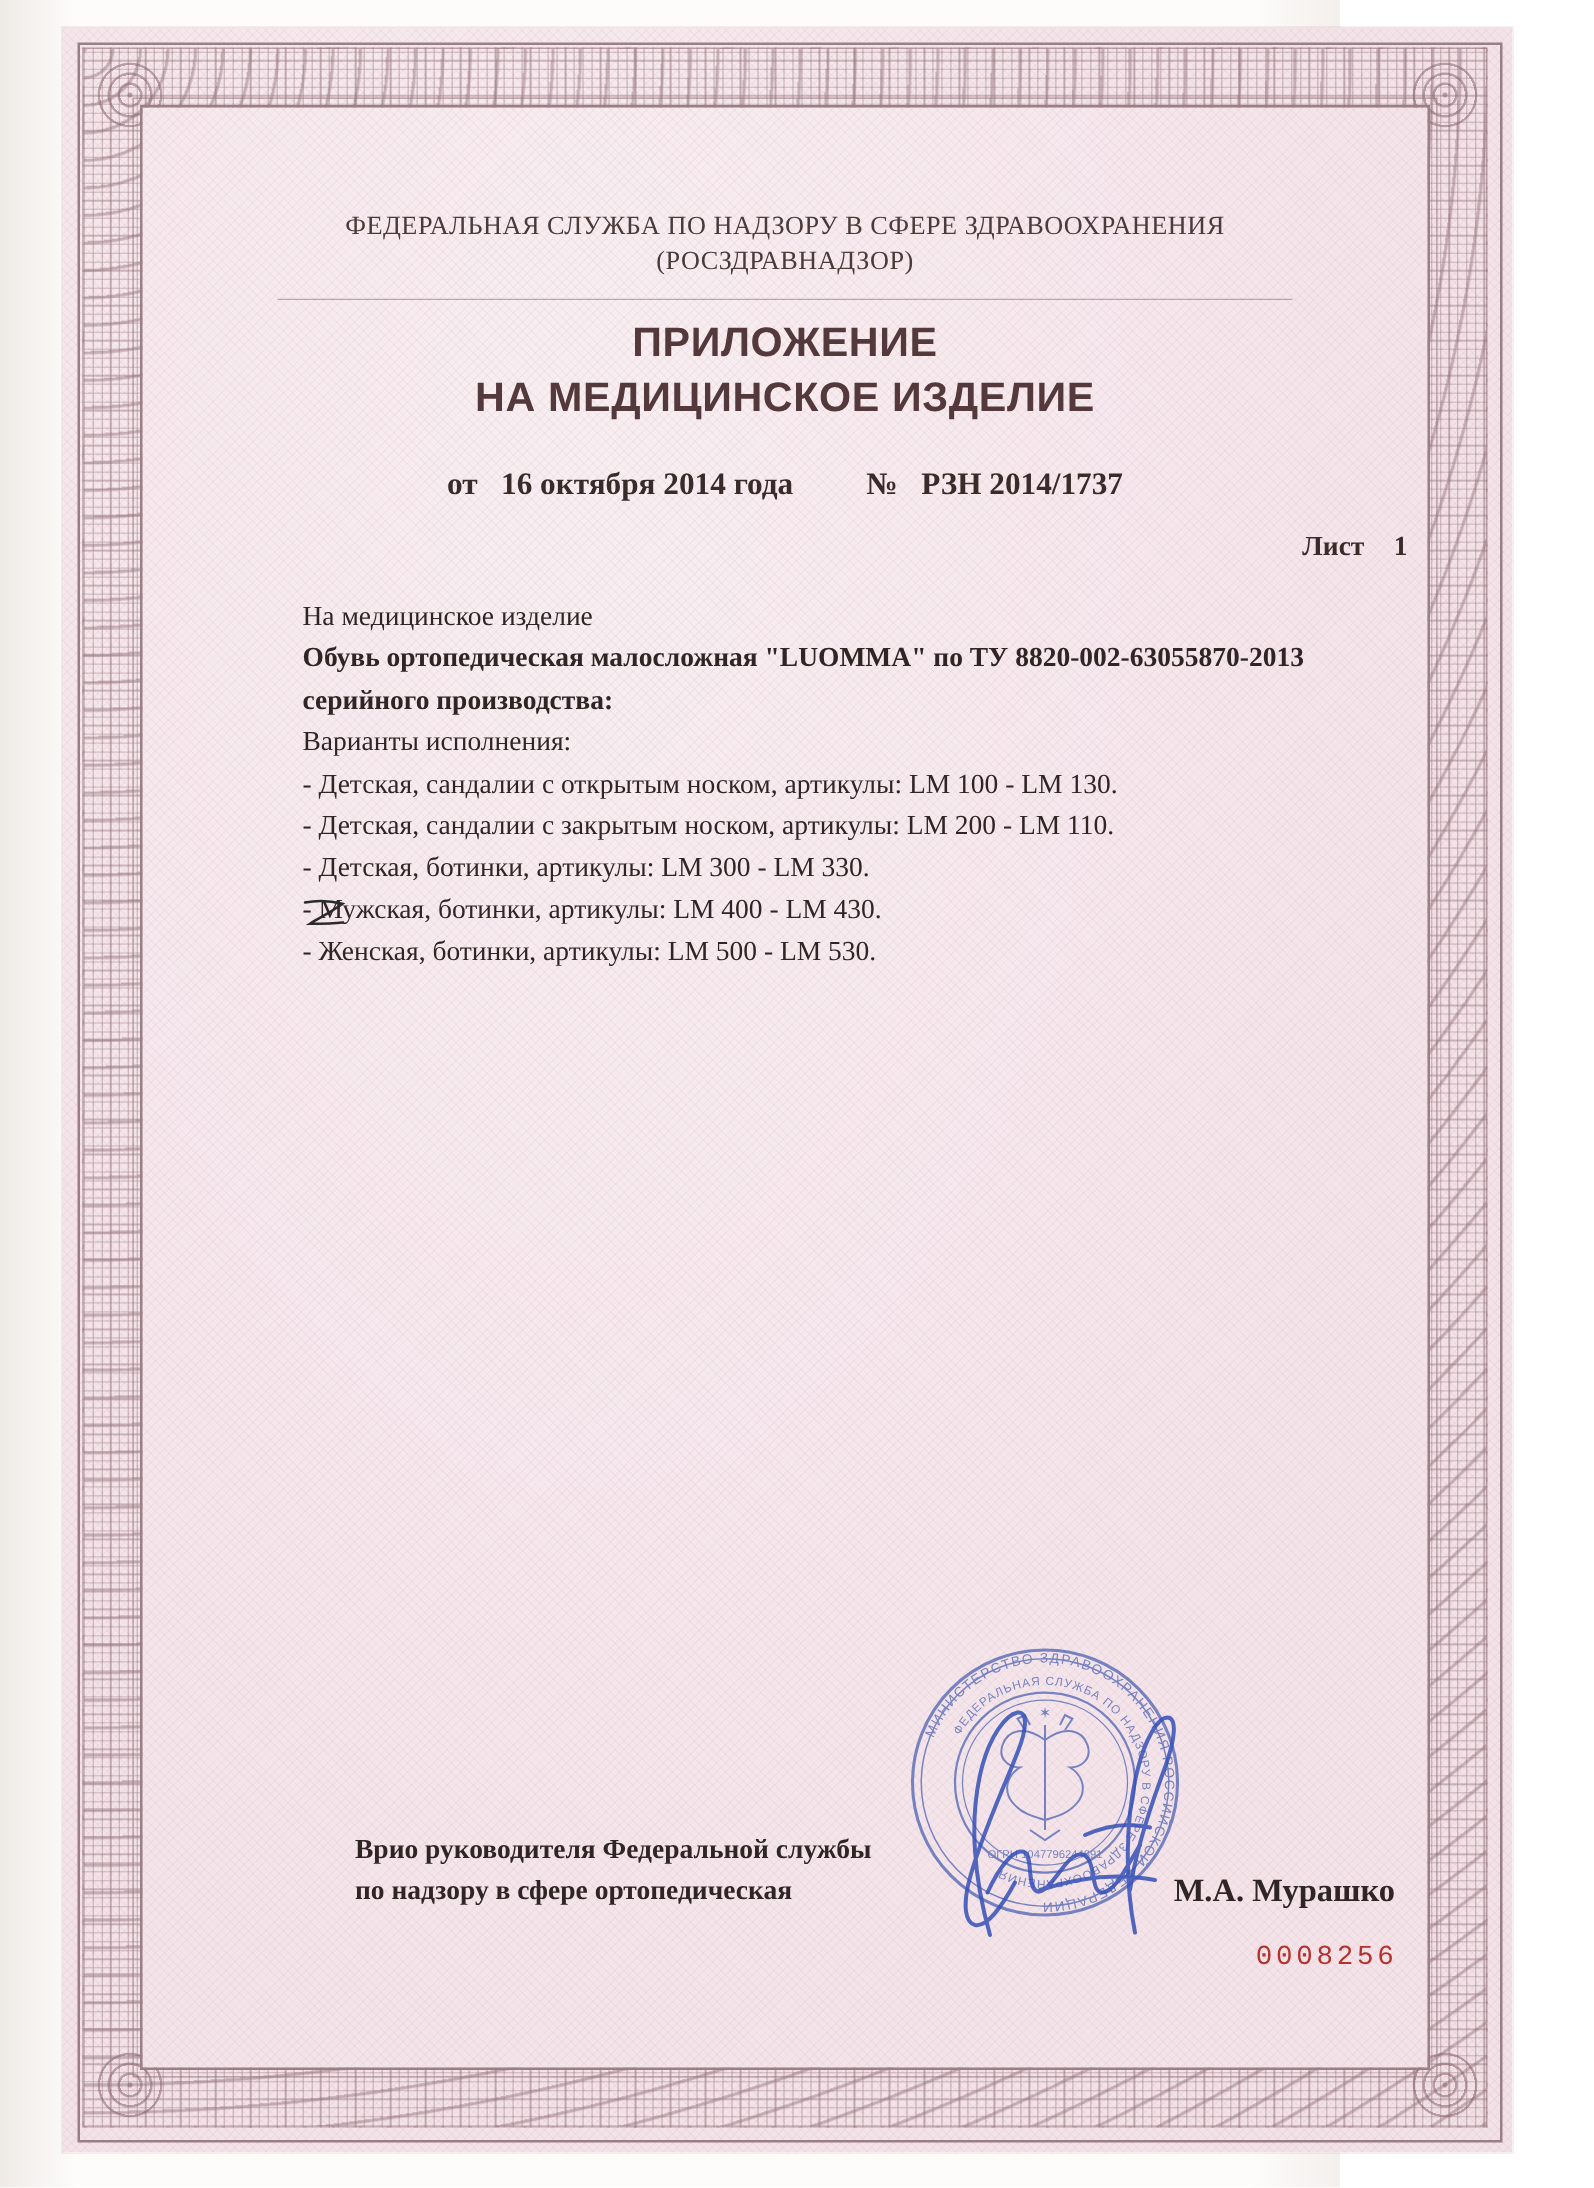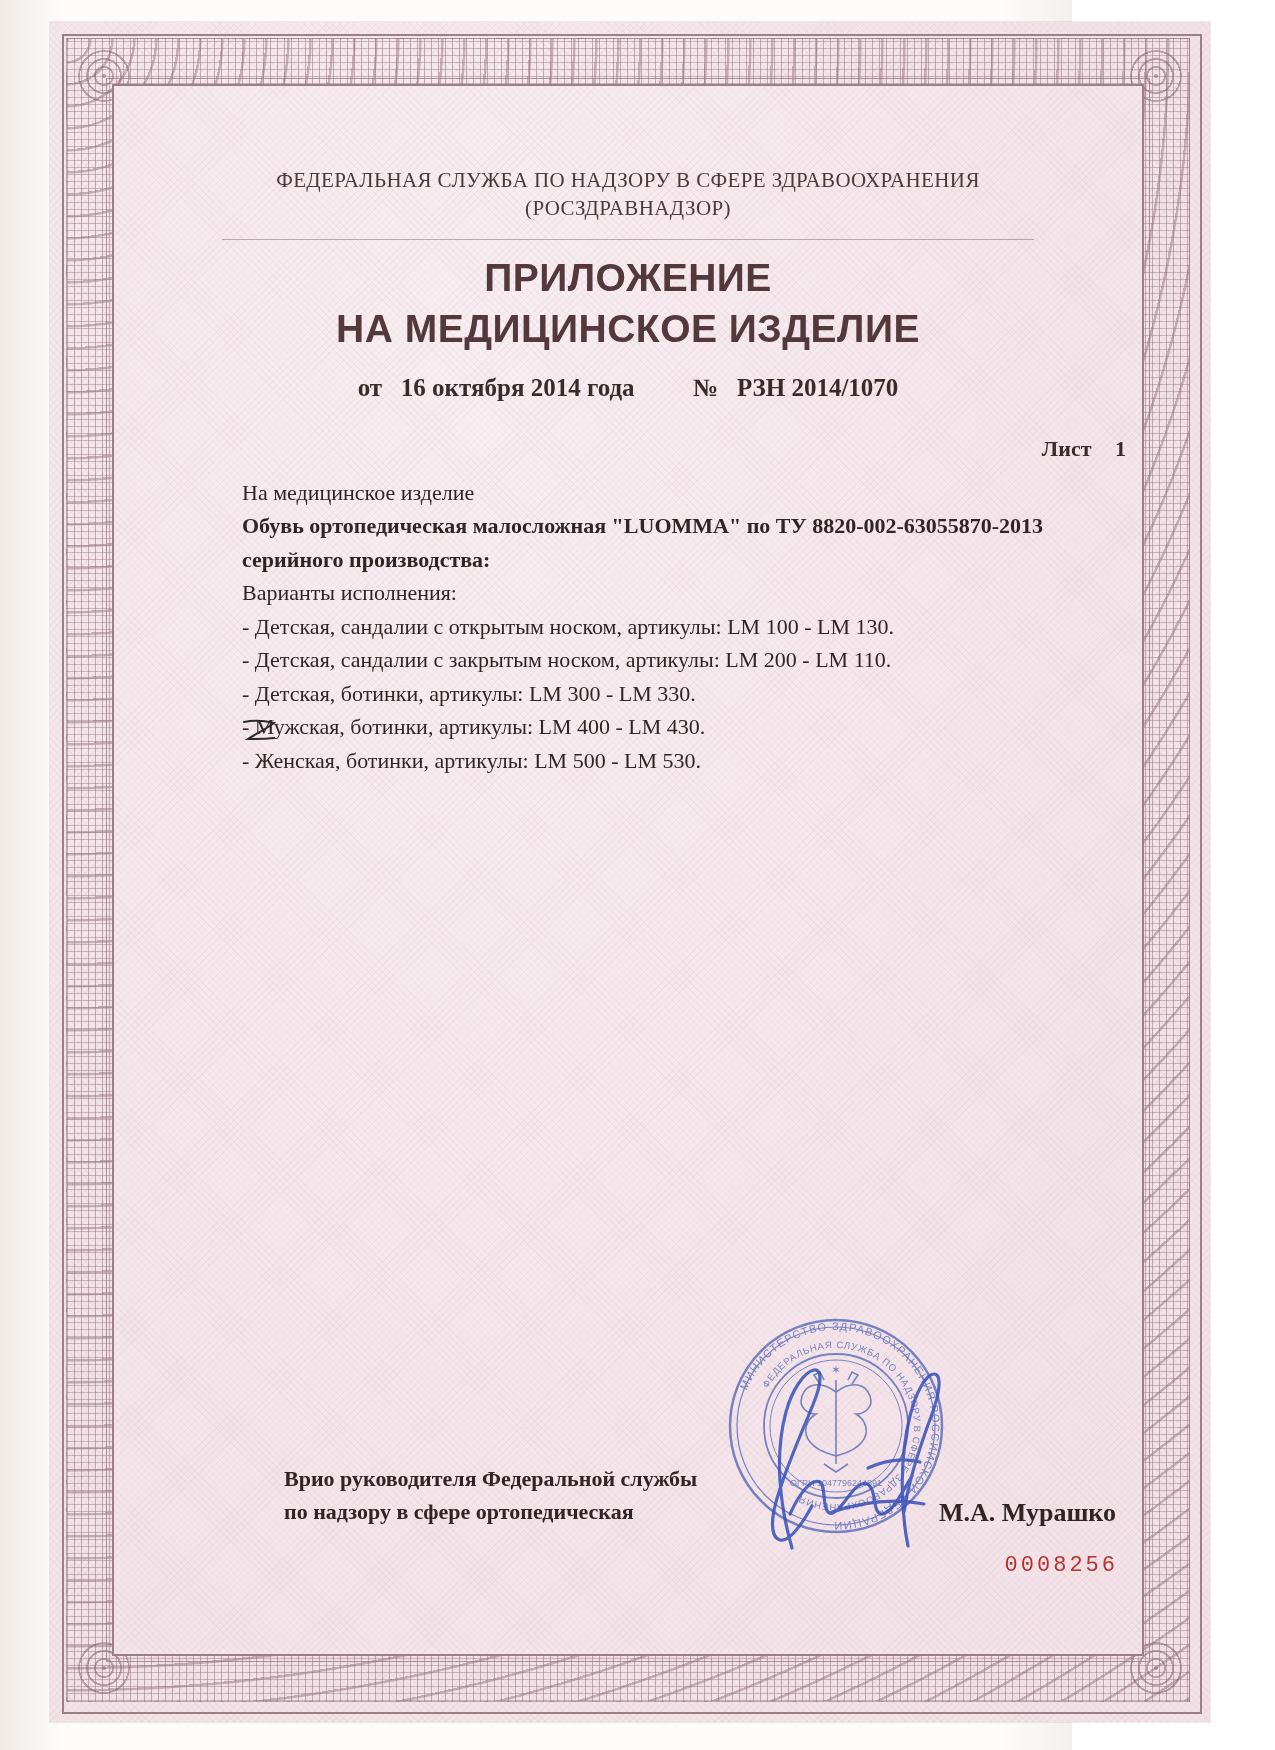--- a/index.html
+++ b/index.html
@@ -155,21 +155,21 @@
   .title-block {
     position: absolute;
     left: 0; top: 168px;
     width: 1032px;
     text-align: center;
     color: #53383c;
   }
   .title-line {
     font-family: "Liberation Sans", sans-serif;
     font-weight: bold;
-    font-size: 39px;
+    font-size: 33px;
     letter-spacing: 0.5px;
     line-height: 1.32;
   }
 
   .date-row {
     position: absolute;
     left: 0; top: 290px;
     width: 1032px;
     text-align: center;
     font-weight: bold;
@@ -177,21 +177,20 @@
     color: #3a2b2b;
   }
   .date-row .gap { display: inline-block; width: 46px; }
 
   .sheet {
     position: absolute;
     right: 18px; top: 340px;
     font-weight: bold;
     font-size: 22px;
     color: #3a2b2b;
-    margin-top: 12px;
   }
   .sheet .num { display: inline-block; margin-left: 18px; }
 
   .body-block {
     position: absolute;
     left: 130px; top: 392px;
     width: 880px;
     font-size: 22px;
     line-height: 1.52;
     color: #2f2525;
@@ -286,21 +285,21 @@
         <div class="title-line">НА МЕДИЦИНСКОЕ ИЗДЕЛИЕ</div>
       </div>
 
       <div class="date-row">
         <span>от</span>
         <span>&nbsp;</span>
         <span>16 октября 2014 года</span>
         <span class="gap"></span>
         <span>№</span>
         <span>&nbsp;</span>
-        <span>РЗН 2014/1070</span>
+        <span>РЗН 2014/1737</span>
       </div>
 
       <div class="sheet">
         <span>Лист</span>
         <span class="num">1</span>
       </div>
 
       <div class="body-block">
         <div class="row">На медицинское изделие</div>
         <div class="row bold">Обувь ортопедическая малосложная "LUOMMA" по ТУ 8820-002-63055870-2013</div>

